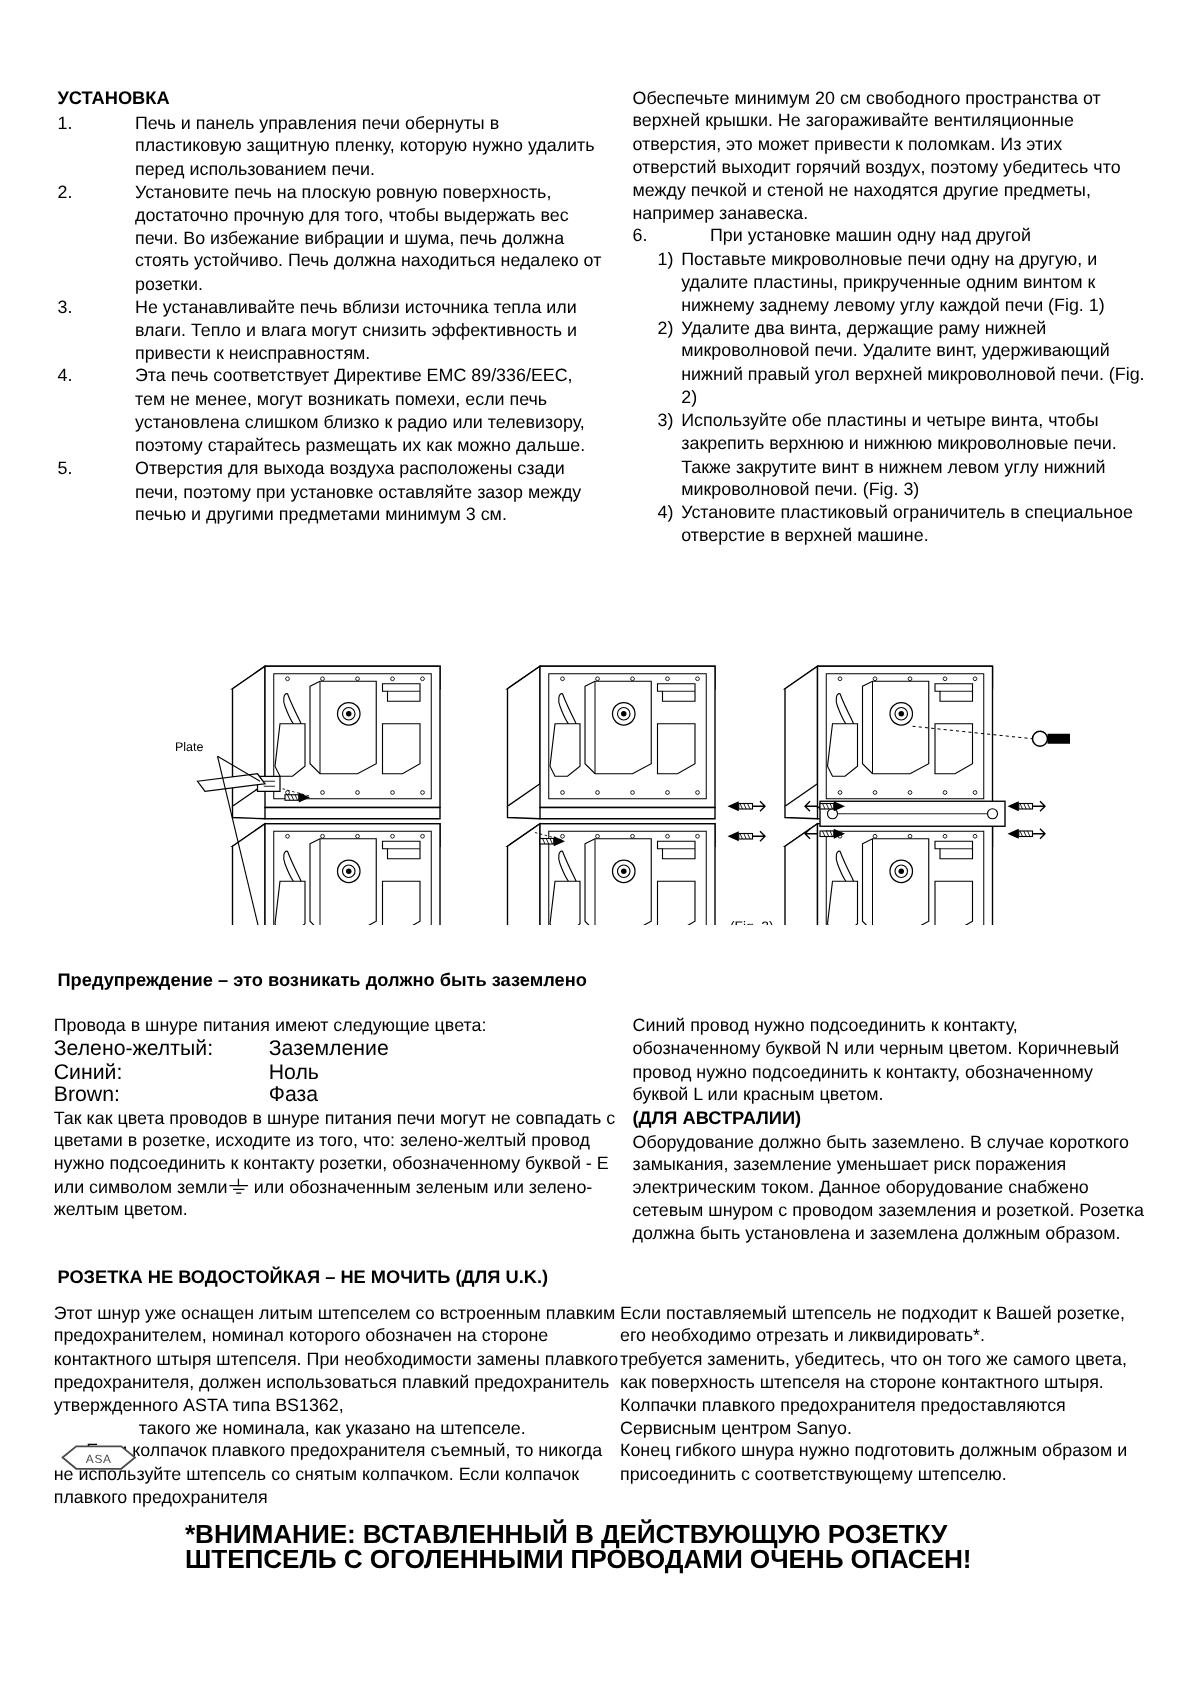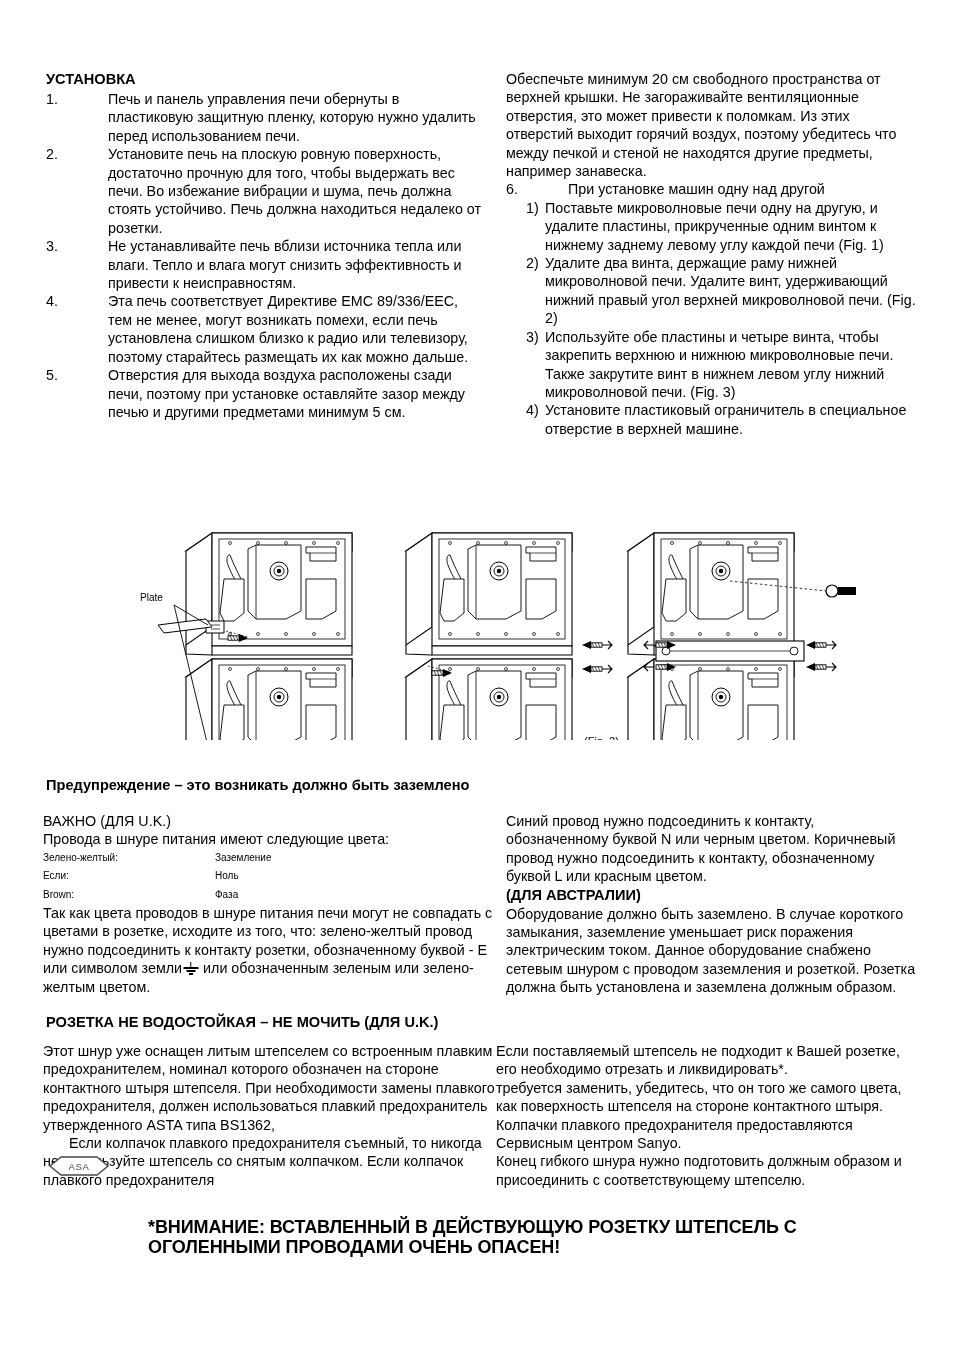--- a/index.html
+++ b/index.html
@@ -60,21 +60,21 @@
   .sublist .marker {
     flex: 0 0 auto;
     width: 19px;
   }
   .sublist .body { flex: 1 1 auto; }
 
   
   .wire-table { width: 100%; border-collapse: collapse; }
   .wire-table td {
     padding: 0;
-    font-size: 10px;
+    font-size: 17px;
     line-height: 18.4px;
     vertical-align: top;
   }
   .wire-table td.c1 { width: 172px; }
 
   
   .diagram {
     position: absolute;
     left: 140px;
     top: 505px;
@@ -111,21 +111,21 @@
     width: 62px;
     height: 22px;
   }
 
   .final-warning {
     position: absolute;
     left: 148px;
     top: 1218px;
     width: 700px;
     font-weight: bold;
-    font-size: 18px;
+    font-size: 21px;
     line-height: 19.5px;
     letter-spacing: -0.1px;
   }
 
   .indent-asta { padding-left: 68px; }
 </style>
 </head>
 <body>
 
 <div class="page">
@@ -144,21 +144,21 @@
       <li>
         <span class="marker">3.</span>
         <span class="body">Не устанавливайте печь вблизи источника тепла или влаги. Тепло и влага могут снизить эффективность и привести к неисправностям.</span>
       </li>
       <li>
         <span class="marker">4.</span>
         <span class="body">Эта печь соответствует Директиве EMC 89/336/EEC, тем не менее, могут возникать помехи, если печь установлена слишком близко к радио или телевизору, поэтому старайтесь размещать их как можно дальше.</span>
       </li>
       <li>
         <span class="marker">5.</span>
-        <span class="body">Отверстия для выхода воздуха расположены сзади печи, поэтому при установке оставляйте зазор между печью и другими предметами минимум 5 см.</span>
+        <span class="body">Отверстия для выхода воздуха расположены сзади печи, поэтому при установке оставляйте зазор между печью и другими предметами минимум 3 см.</span>
       </li>
     </ul>
   </div>
 
   <div class="col" style="left:506px; top:70px; width:412px;">
     <div>Обеспечьте минимум 20 см свободного пространства от верхней крышки. Не загораживайте вентиляционные отверстия, это может привести к поломкам. Из этих отверстий выходит горячий воздух, поэтому убедитесь что между печкой и стеной не находятся другие предметы, например занавеска.</div>
     <ul class="numlist" style="margin-top:0;">
       <li>
         <span class="marker">6.</span>
         <span class="body">При установке машин одну над другой</span>
@@ -318,30 +318,29 @@
           </g>
         <path d="M40,222 L78,230" stroke="#000" stroke-width="0.7" stroke-dasharray="2,2" fill="none"></path>
         <text x="196" y="230" font-family="'Liberation Sans',sans-serif" font-size="11" fill="#000">(Fig. 3)</text>
       </g>
     </svg>
   </div>
 
   <div class="col h-bold" style="left:46px; top:776px; width:700px;">Предупреждение – это возникать должно быть заземлено</div>
 
   <div class="col" style="left:43px; top:812px; width:450px;">
-    <div>ВАЖНО (ДЛЯ U.K.)</div>
     <div>Провода в шнуре питания имеют следующие цвета:</div>
     <table class="wire-table">
       <tbody>
         <tr>
           <td class="c1">Зелено-желтый:</td>
           <td>Заземление</td>
         </tr>
         <tr>
-          <td class="c1">Если:</td>
+          <td class="c1">Синий:</td>
           <td>Ноль</td>
         </tr>
         <tr>
           <td class="c1">Brown:</td>
           <td>Фаза</td>
         </tr>
       </tbody>
     </table>
     <div><span>Так как цвета проводов в шнуре питания печи могут не совпадать с цветами в розетке, исходите из того, что: зелено-желтый провод нужно подсоединить к контакту розетки, обозначенному буквой - E или символом земли</span><span class="earth-sym"><i></i><i></i><i></i><i></i></span> <span>или обозначенным зеленым или зелено-желтым цветом.</span></div>
   </div>
@@ -349,20 +348,21 @@
   <div class="col h-bold" style="left:46px; top:1013px; width:480px;">РОЗЕТКА НЕ ВОДОСТОЙКАЯ – НЕ МОЧИТЬ (ДЛЯ U.K.)</div>
 
   <div class="col" style="left:506px; top:812px; width:412px;">
     <div>Синий провод нужно подсоединить к контакту, обозначенному буквой N или черным цветом. Коричневый провод нужно подсоединить к контакту, обозначенному буквой L или красным цветом.</div>
     <div class="h-bold">(ДЛЯ АВСТРАЛИИ)</div>
     <div>Оборудование должно быть заземлено. В случае короткого замыкания, заземление уменьшает риск поражения электрическим током. Данное оборудование снабжено сетевым шнуром с проводом заземления и розеткой. Розетка должна быть установлена и заземлена должным образом.</div>
   </div>
 
   <div class="col" style="left:43px; top:1042px; width:452px;">
     <div>Этот шнур уже оснащен литым штепселем со встроенным плавким предохранителем, номинал которого обозначен на стороне контактного штыря штепселя. При необходимости замены плавкого предохранителя, должен использоваться плавкий предохранитель утвержденного ASTA типа BS1362,</div>
+    <div class="indent-asta">такого же номинала, как указано на штепселе.</div>
     <div style="text-indent:26px;">Если колпачок плавкого предохранителя съемный, то никогда не используйте штепсель со снятым колпачком. Если колпачок плавкого предохранителя</div>
   </div>
 
   <div class="asta-logo">
     <svg width="62" height="22" viewBox="0 0 62 22">
       <path d="M2,11 L13,2 L49,2 L60,11 L49,20 L13,20 Z" fill="#fff" stroke="#4a4a4a" stroke-width="1.4"></path>
       <text x="31" y="15" text-anchor="middle" font-family="'Liberation Sans',sans-serif" font-size="9.5" letter-spacing="0.6" fill="#4a4a4a">ASA</text>
     </svg>
   </div>
 

